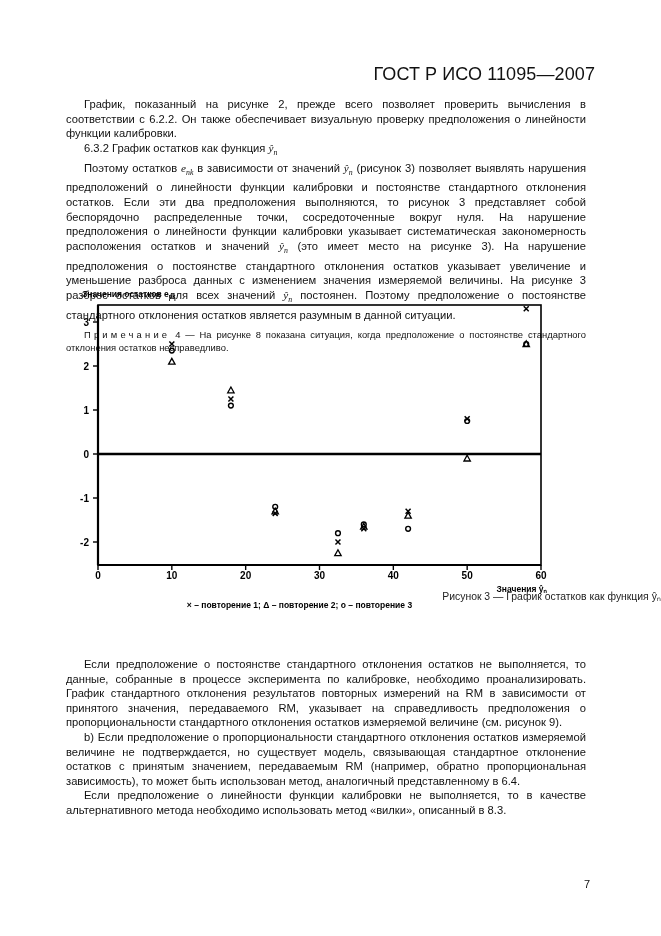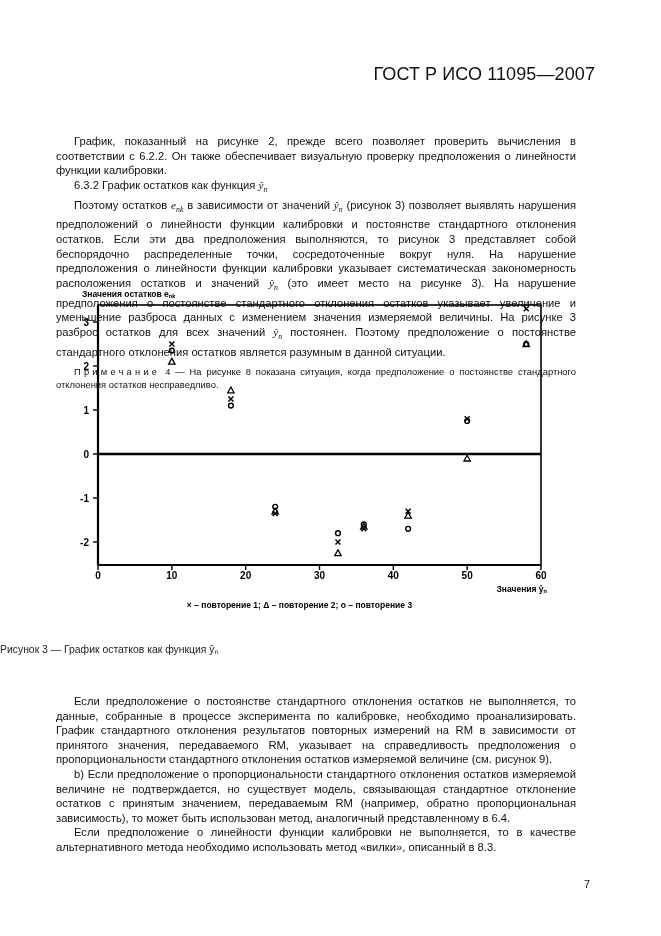--- a/index.html
+++ b/index.html
@@ -1,25 +1,25 @@
 <!DOCTYPE html>
 <html><head>
 <meta charset="utf-8">
 <style>
   html, body { margin: 0; padding: 0; background: #ffffff; }
   body { width: 661px; height: 936px; position: relative; overflow: hidden;
          font-family: "Liberation Sans", sans-serif; color: #111; }
   .header { position: absolute; top: 64px; right: 66px; font-weight: normal; font-size: 18px; letter-spacing: 0.1px; }
-  .textblock { position: absolute; left: 56px; width: 520px; font-size: 11.2px; line-height: 14.6px; text-align: justify; margin-top: 37px; }
+  .textblock { position: absolute; left: 66px; width: 520px; font-size: 11.2px; line-height: 14.6px; text-align: justify; }
   .textblock p { margin: 0; text-indent: 18px; }
   .heading { font-weight: normal; text-indent: 18px; }
   .note { font-size: 9.4px; line-height: 13px; margin-top: 6px !important; }
   .note .spaced { letter-spacing: 3.2px; }
   .chart { position: absolute; left: 60px; top: 283px; width: 540px; height: 345px; }
-  .caption { position: absolute; top: 642px; left: 0; width: 661px; text-align: left; font-size: 10.4px; color: #222; }
+  .caption { position: absolute; top: 589px; left: 0; width: 661px; text-align: right; font-size: 10.4px; color: #222; }
   .pagenum { position: absolute; right: 71px; top: 878px; font-size: 11px; }
   .hat { font-style: italic; font-family: "Liberation Serif", serif; }
   sub { font-size: 70%; }
 </style>
 </head>
 <body>
 
 <div class="header">ГОСТ Р ИСО 11095—2007</div>
 
 <div class="textblock" style="top:97px;">

